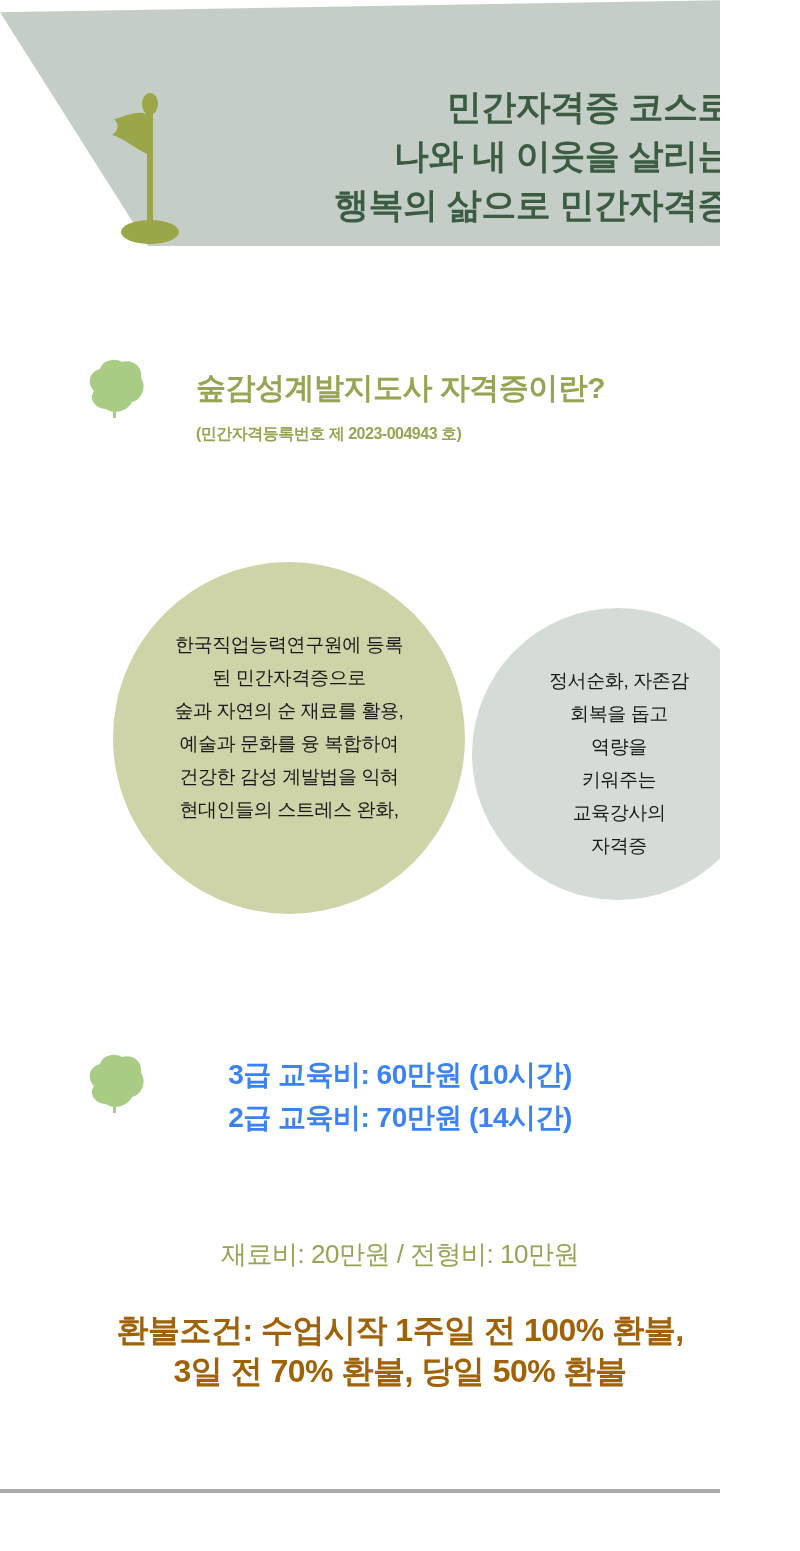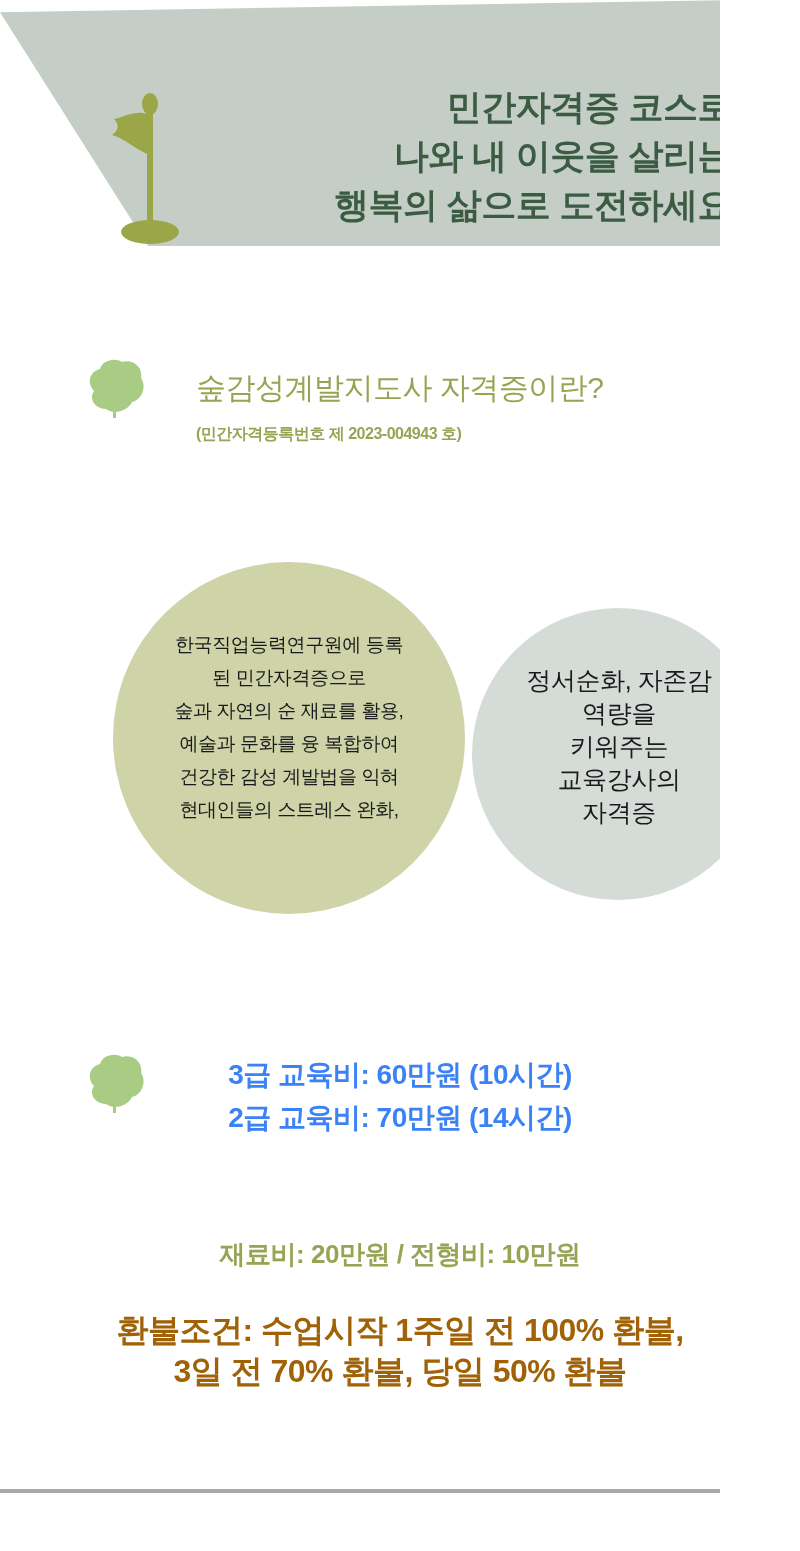--- a/index.html
+++ b/index.html
@@ -59,21 +59,21 @@
     position:absolute;
     left:84px; top:358px;
     width:62px; height:66px;
   }
   .section-tree svg { display:block; width:100%; height:100%; }
 
   .section-heading {
     position:absolute;
     left:196px; top:368px;
     font-size:30px;
-    font-weight:normal;
+    font-weight:bold;
     color:#98a453;
     letter-spacing:-0.5px;
     white-space:nowrap;
   }
   .section-subheading {
     position:absolute;
     left:196px; top:424px;
     font-size:16px;
     font-weight:bold;
     color:#98a453;
@@ -103,21 +103,21 @@
     width:352px;
     text-align:center;
     font-size:19px;
     line-height:33px;
     letter-spacing:-0.4px;
   }
   .venn-text-right {
     left:478px; top:124px;
     width:282px;
     text-align:center;
-    font-size:25px;
+    font-size:19px;
     line-height:33px;
     letter-spacing:-0.4px;
   }
   .venn-text-line { display:block; white-space:nowrap; }
 
   
   .price-tree {
     position:absolute;
     left:84px; top:1053px;
     width:62px; height:66px;
@@ -139,21 +139,21 @@
     letter-spacing:-0.5px;
     white-space:nowrap;
   }
 
   .fees {
     position:absolute;
     left:100px; top:1237px;
     width:600px;
     text-align:center;
     font-size:26px;
-    font-weight:bold;
+    font-weight:normal;
     color:#98a453;
     letter-spacing:-0.5px;
     white-space:nowrap;
   }
 
   .refund {
     position:absolute;
     left:60px; top:1310px;
     width:680px;
     text-align:center;
@@ -213,21 +213,21 @@
 
       <path d="M49 22 C38 18 28 24 16 27 C22 33 20 39 14 43 C26 46 36 56 49 62 Z" fill="#9aa648"></path>
 
       <ellipse cx="52" cy="140" rx="29" ry="12" fill="#9aa648"></ellipse>
     </svg>
   </div>
 
   <div class="title-block">
     <span class="title-line">민간자격증 코스로</span>
     <span class="title-line">나와 내 이웃을 살리는</span>
-    <span class="title-line">행복의 삶으로 도전하세요</span>
+    <span class="title-line">행복의 삶으로 민간자격증</span>
   </div>
 
   <div class="section-tree">
     <svg viewBox="0 0 62 66" aria-hidden="true">
       <path d="M10 33 C2 25 6 13 16 11 C18 3 30 -1 38 4 C49 1 59 9 57 20 C63 28 58 42 48 44 C44 53 30 57 22 51 C12 51 4 42 10 33 Z" fill="#a9cc84"></path>
       <rect x="29" y="42" width="3" height="18" fill="#a9cc84"></rect>
     </svg>
   </div>
   <div class="section-heading">숲감성계발지도사 자격증이란?</div>
   <div class="section-subheading">(민간자격등록번호 제 2023-004943 호)</div>
@@ -240,20 +240,21 @@
       <span class="venn-text-line">한국직업능력연구원에 등록</span>
       <span class="venn-text-line">된 민간자격증으로</span>
       <span class="venn-text-line">숲과 자연의 순 재료를 활용,</span>
       <span class="venn-text-line">예술과 문화를 융 복합하여</span>
       <span class="venn-text-line">건강한 감성 계발법을 익혀</span>
       <span class="venn-text-line">현대인들의 스트레스 완화,</span>
     </div>
 
     <div class="venn-text venn-text-right">
       <span class="venn-text-line">정서순화, 자존감</span>
+      <span class="venn-text-line">회복을 돕고</span>
       <span class="venn-text-line">역량을</span>
       <span class="venn-text-line">키워주는</span>
       <span class="venn-text-line">교육강사의</span>
       <span class="venn-text-line">자격증</span>
     </div>
   </div>
 
   <div class="price-tree">
     <svg viewBox="0 0 62 66" aria-hidden="true">
       <path d="M10 33 C2 25 6 13 16 11 C18 3 30 -1 38 4 C49 1 59 9 57 20 C63 28 58 42 48 44 C44 53 30 57 22 51 C12 51 4 42 10 33 Z" fill="#a9cc84"></path>

